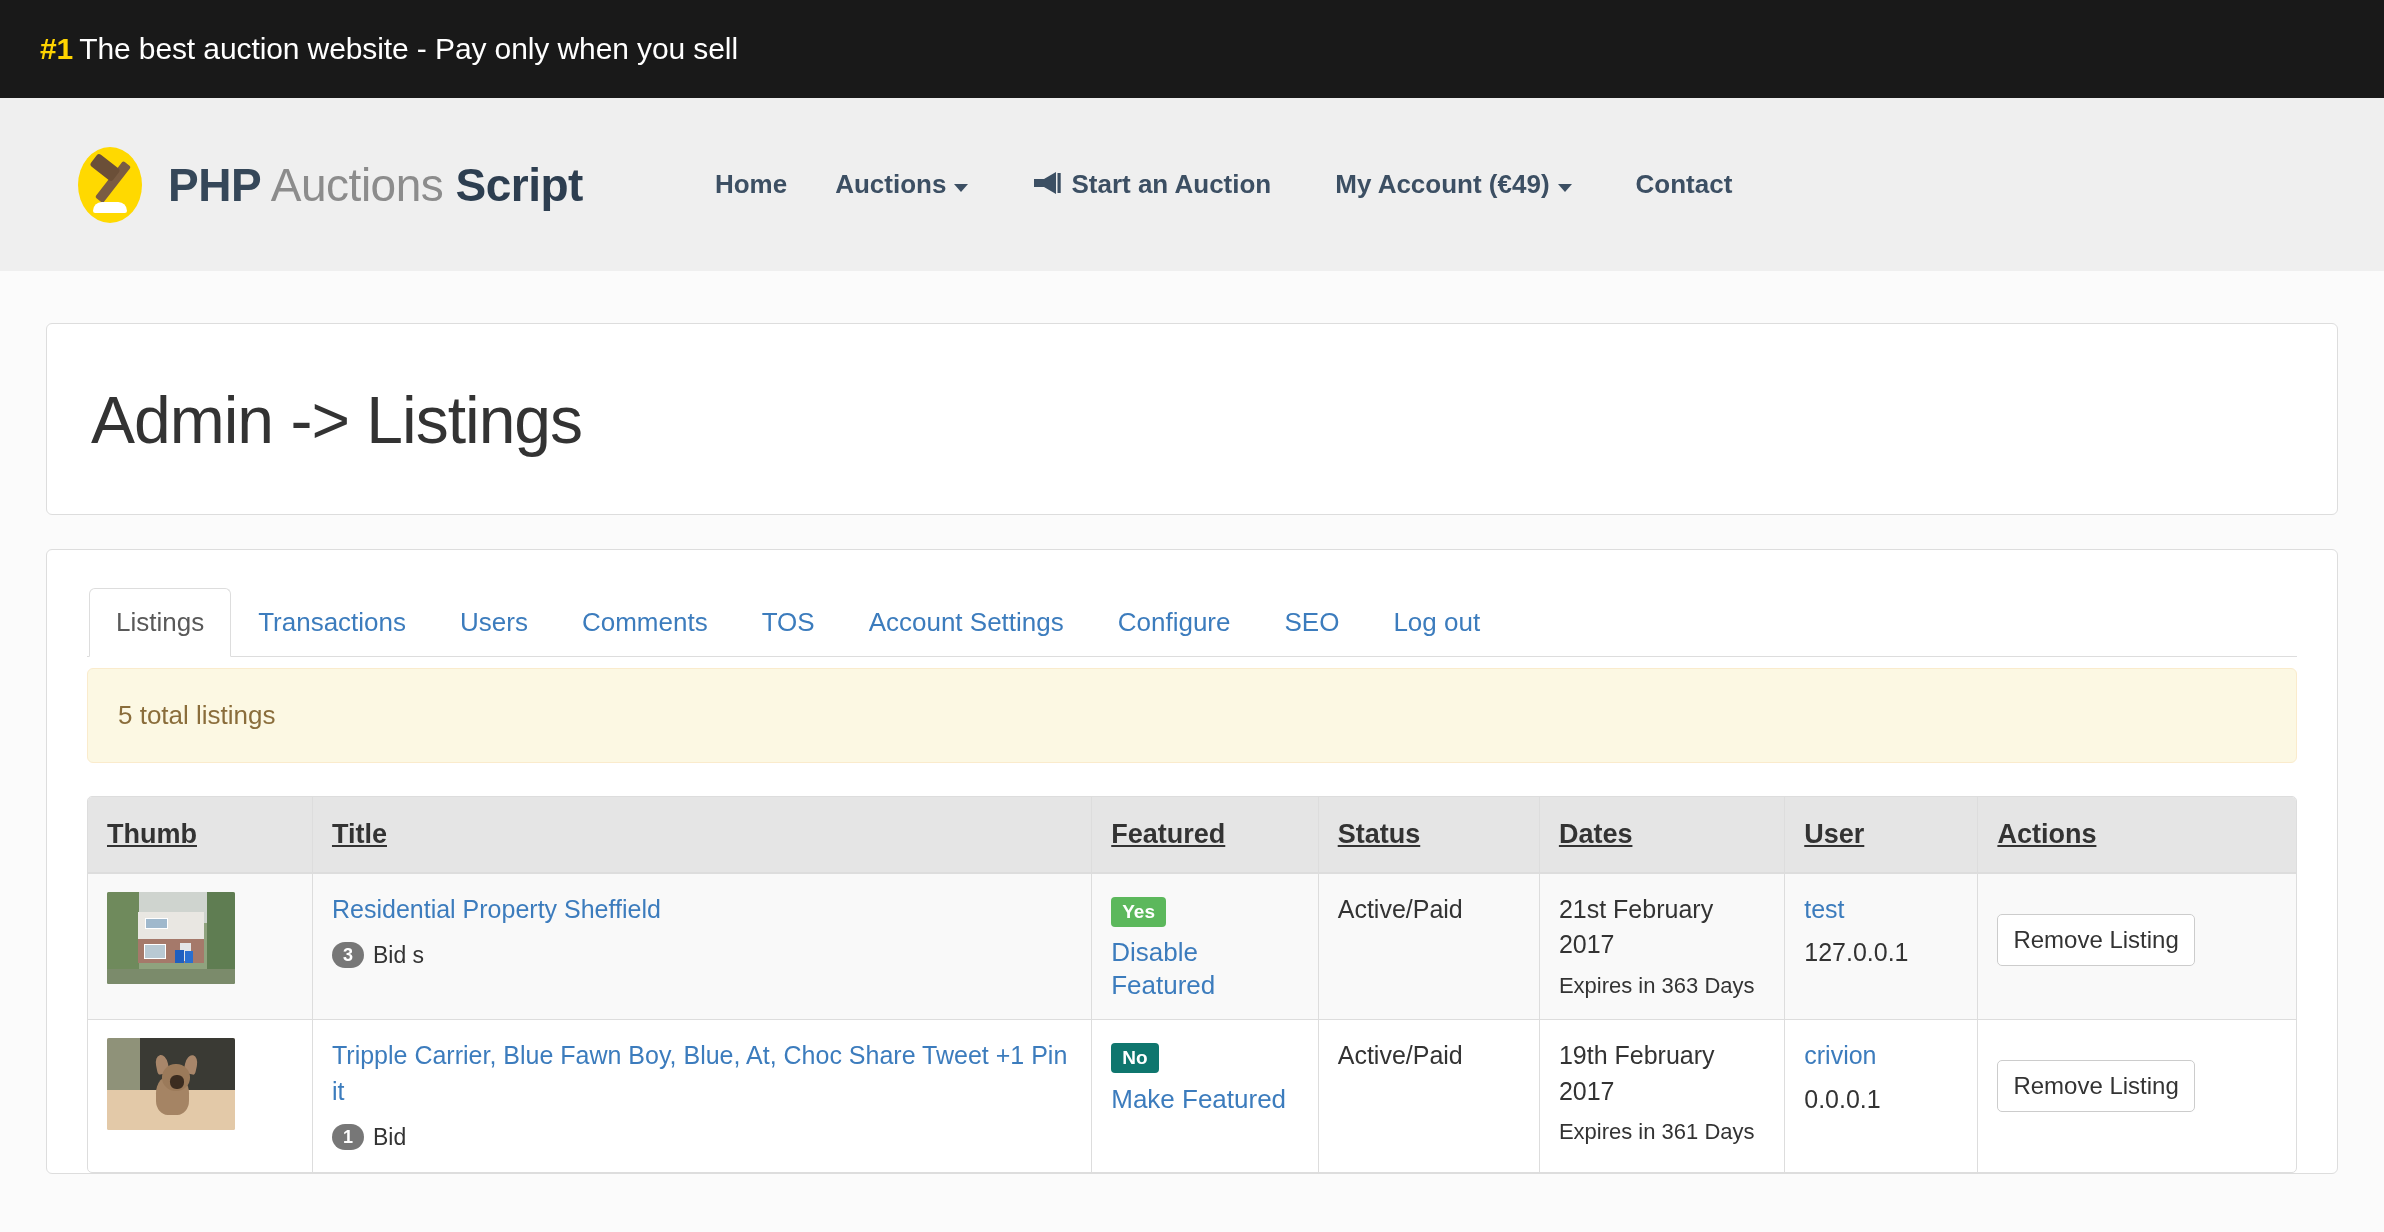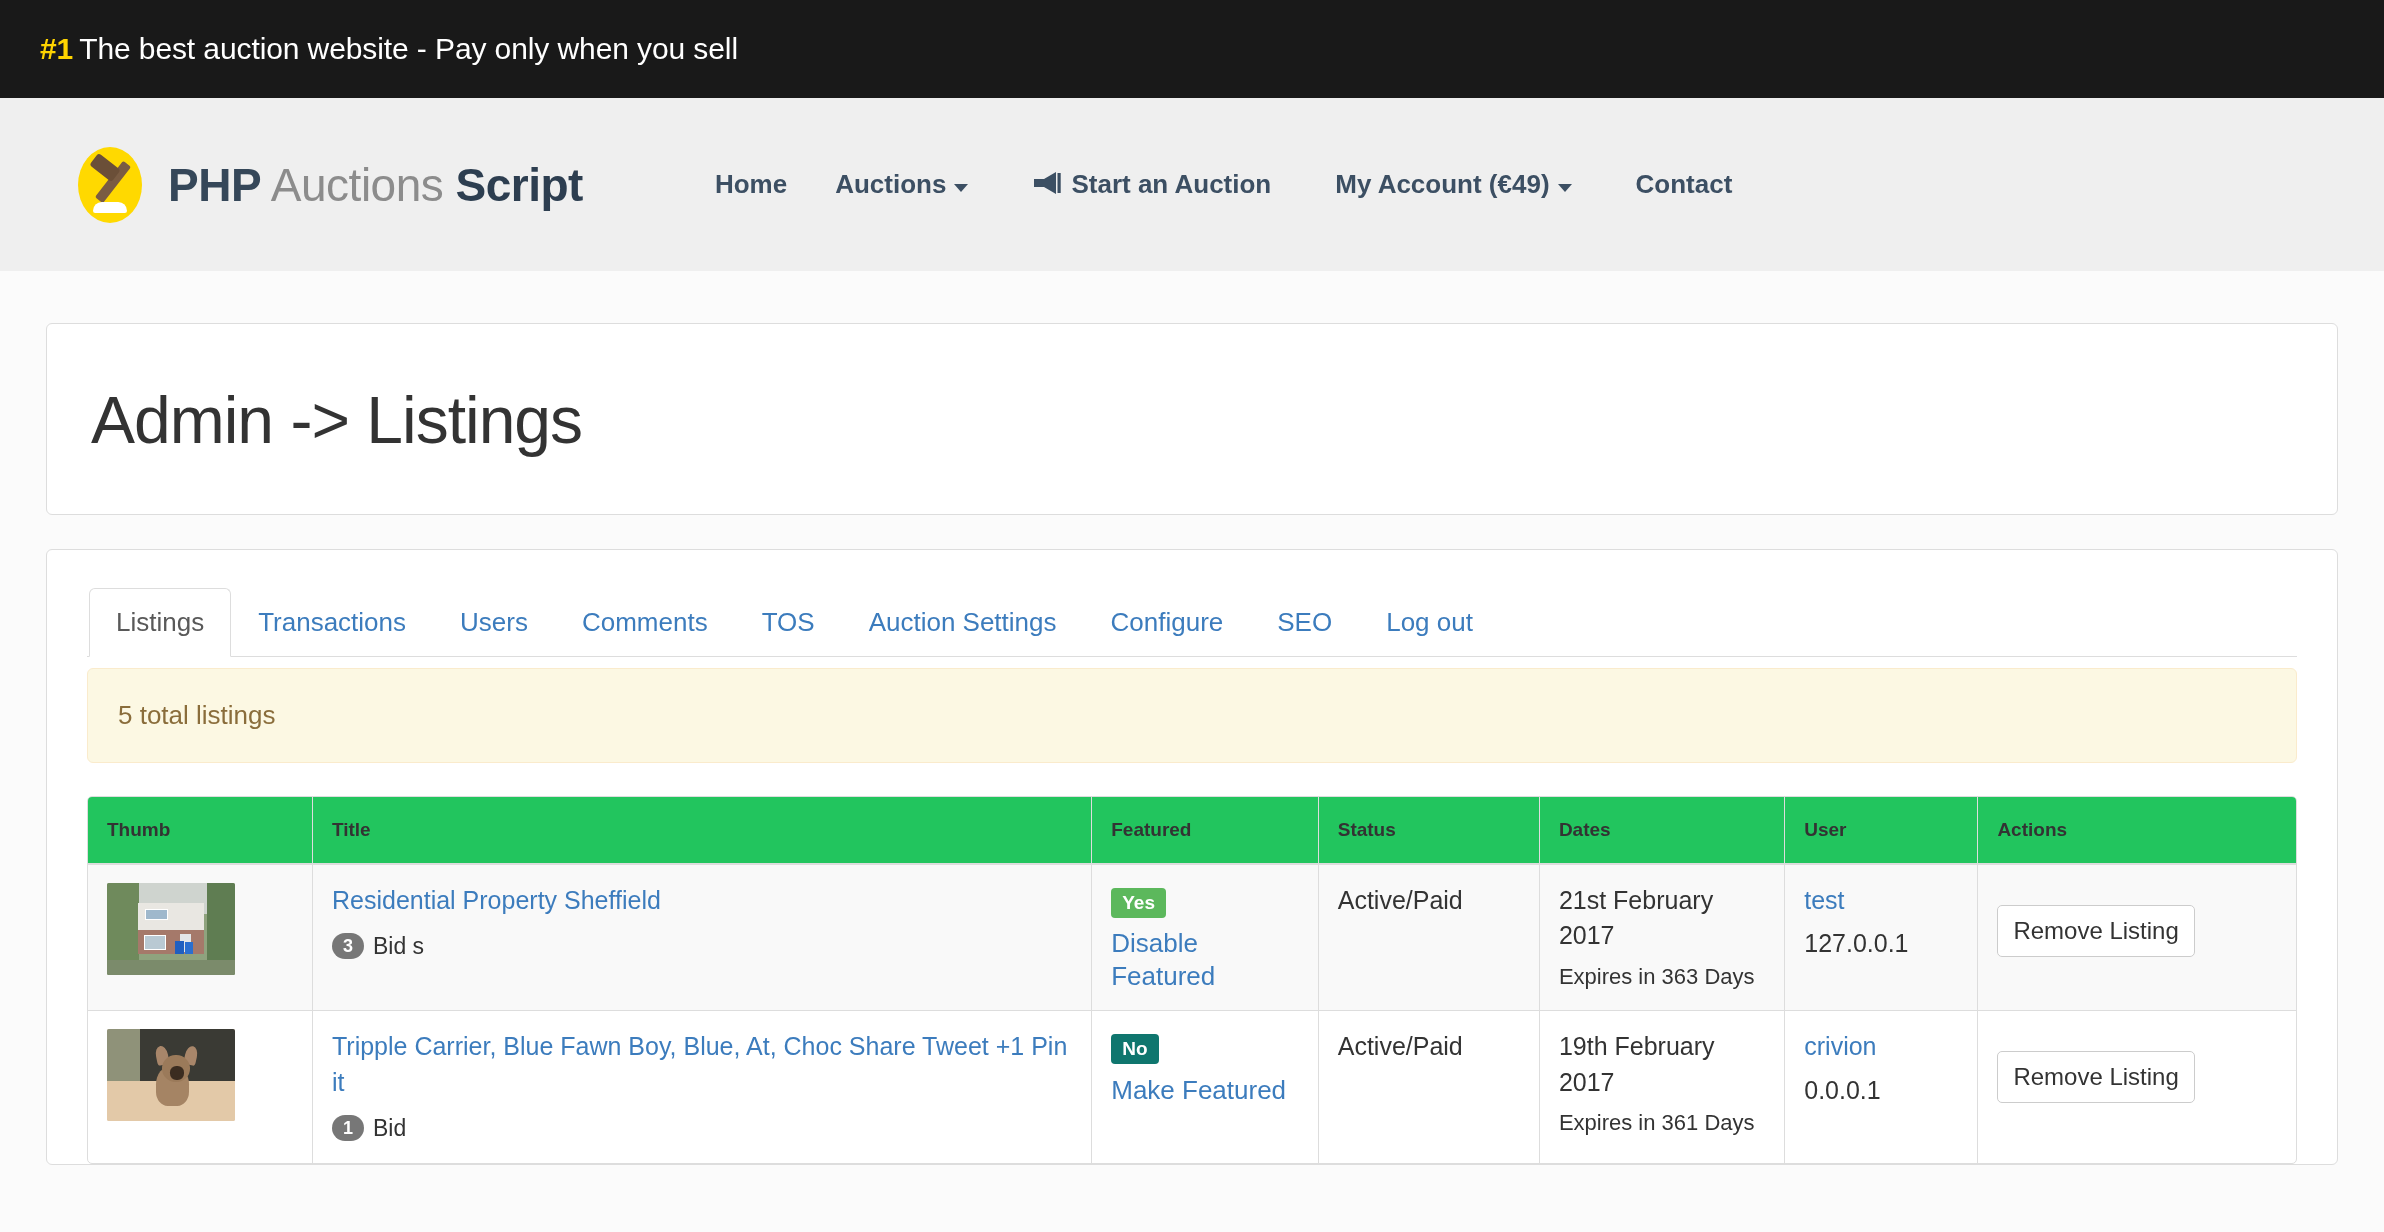--- a/index.html
+++ b/index.html
@@ -197,26 +197,27 @@
   }
   table {
     width: 100%;
     border-collapse: collapse;
     font-size: 25px;
     color: #333333;
   }
   thead th {
     text-align: left;
     font-weight: bold;
-    font-size: 19px;
+    font-size: 27px;
     padding: 22px 19px;
     border-bottom: 2px solid #dddddd;
     border-right: 1px solid #dddddd;
     vertical-align: middle;
-    background: #22c55e;
+    background: #e5e5e5;
+    text-decoration: underline;
   }
   thead th:last-child { border-right: none; }
   tbody td {
     padding: 18px 19px;
     border-top: 1px solid #dddddd;
     border-right: 1px solid #dddddd;
     vertical-align: top;
     line-height: 1.42;
   }
   tbody td:last-child { border-right: none; }
@@ -377,21 +378,21 @@
   </div>
 
   <div class="panel panel-main">
 
     <div class="tabs">
       <div class="tab active"><span>Listings</span></div>
       <div class="tab"><span>Transactions</span></div>
       <div class="tab"><span>Users</span></div>
       <div class="tab"><span>Comments</span></div>
       <div class="tab"><span>TOS</span></div>
-      <div class="tab"><span>Auction Settings</span></div>
+      <div class="tab"><span>Account Settings</span></div>
       <div class="tab"><span>Configure</span></div>
       <div class="tab"><span>SEO</span></div>
       <div class="tab"><span>Log out</span></div>
     </div>
 
     <div class="alert">
       <span>5 total listings</span>
     </div>
 
     <div class="table-wrap">

